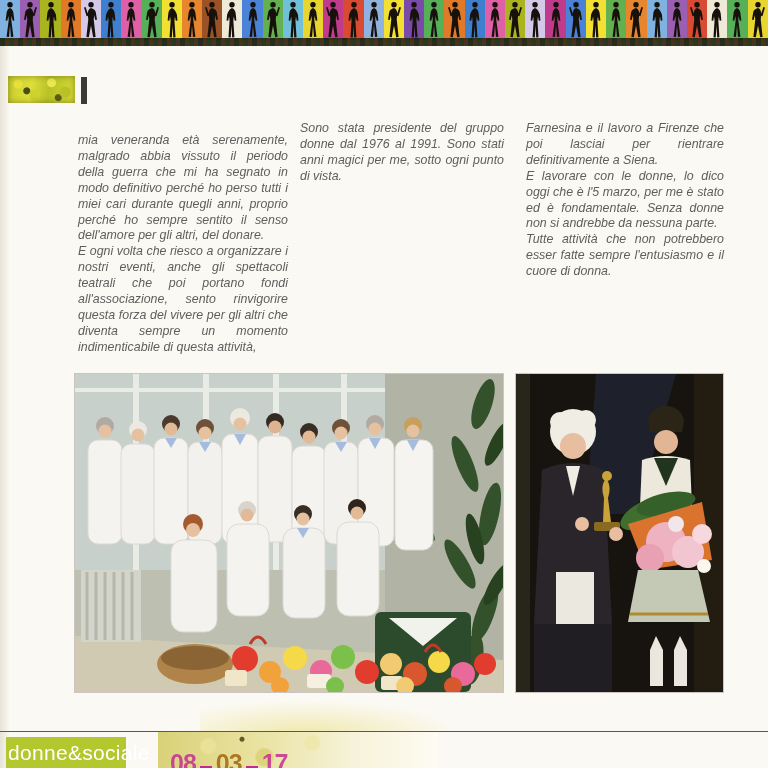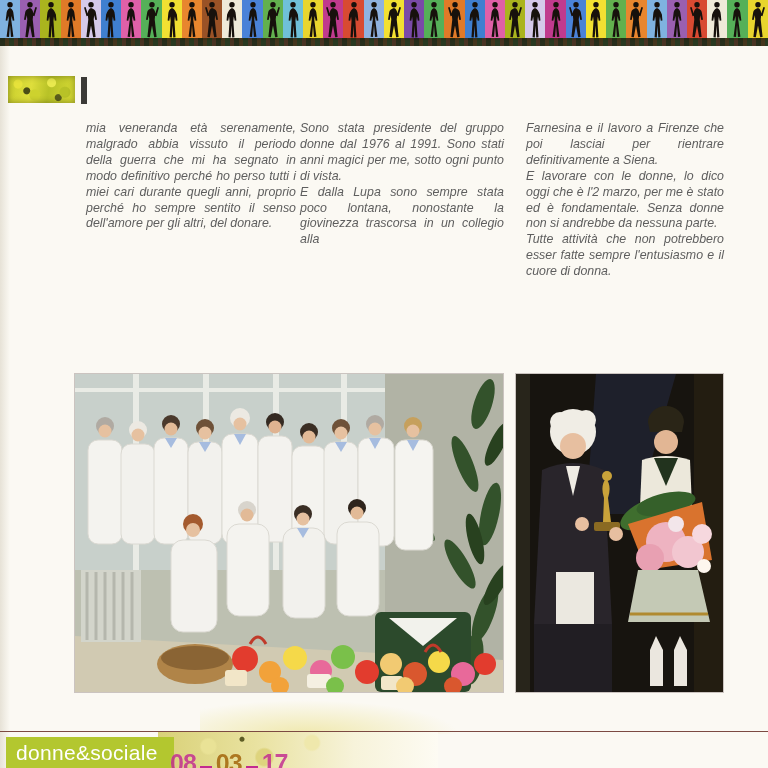--- a/index.html
+++ b/index.html
@@ -49,21 +49,21 @@
     position:absolute; left:81px; top:77px; width:6px; height:27px;
     background:#3b3a36;
   }
 
   
   .article-col {
     position:absolute; top:121px;
     font-size:12.4px; line-height:15.9px; text-align:justify;
     color:#5e5e5e;
   }
-  .col-1 { left:86px;  width:210px; }
+  .col-1 { left:78px;  width:210px;margin-top:12px; }
   .col-2 { left:300px; width:204px; }
   .col-3 { left:526px; width:198px; }
   .article-col p { margin:0; }
   .article-col p.italic { font-style:italic; color:#5e5e5e; }
   .article-col p.bold { font-style:normal; font-weight:bold; color:#1f1f1f; }
 
   
   .photo { position:absolute; outline:1px solid rgba(60,40,40,.25); }
   .photo-left  { left:75px;  top:374px; width:428px; height:318px; }
   .photo-right { left:516px; top:374px; width:207px; height:318px; }
@@ -78,22 +78,22 @@
       radial-gradient(circle at 38% 70%, #ded47e 0 8px, rgba(0,0,0,0) 10px),
       radial-gradient(circle at 55% 30%, #efe8ac 0 7px, rgba(0,0,0,0) 9px),
       radial-gradient(circle at 30% 20%, #5d5c24 0 2px, rgba(0,0,0,0) 3px),
       linear-gradient(90deg,#d9d178 0%, #e9e2a0 35%, #f7f3da 70%, #fdfbf3 100%);
   }
   .footer-glow {
     position:absolute; left:200px; top:700px; width:260px; height:34px;
     background:radial-gradient(ellipse at 40% 100%, rgba(238,230,162,.85), rgba(238,230,162,0) 70%);
   }
   .footer-band {
-    position:absolute; left:6px; top:737px; width:168px; height:31px;
-    display:flex; align-items:center; padding-left:10px;
+    position:absolute; left:6px; top:737px; width:120px; height:31px;
+    display:flex; align-items:center; padding-left:2px;
   }
   .footer-band .label { color:#ffffff; font-size:21px; letter-spacing:.3px; }
   .issue-date {
     position:absolute; left:170px; top:738px; height:28px;
     display:flex; align-items:flex-end;margin-top:12px;
   }
   .issue-date .digits {
     font-weight:bold; font-size:25px; letter-spacing:-1px; opacity:.82;
     text-shadow:0 0 1px rgba(255,255,220,.6);
   }
@@ -298,28 +298,28 @@
         </svg>
       </div>
     </div>
   <div class="strip-grass"></div>
 
   <div class="mimosa-chip"></div>
   <div class="dark-bar"></div>
 
   <div class="article-col col-1">
       <p class="italic">mia veneranda età serenamente, malgrado abbia vissuto il periodo della guerra che mi ha segnato in modo definitivo perché ho perso tutti i miei cari durante quegli anni, proprio perché ho sempre sentito il senso dell'amore per gli altri, del donare.</p>
+      <p class="italic">E ogni volta che riesco a organizzare i nostri eventi, anche gli spettacoli teatrali che poi portano fondi all'associazione, sento rinvigorire questa forza del vivere per gli altri che diventa sempre un momento indimenticabile di questa attività,</p>
     </div>
   <div class="article-col col-2">
       <p class="italic">Sono stata presidente del gruppo donne dal 1976 al 1991. Sono stati anni magici per me, sotto ogni punto di vista.</p>
-      <p class="italic">E dalla Lupa sono sempre stata poco lontana, nonostante la giovinezza trascorsa in un collegio alla</p>
     </div>
   <div class="article-col col-3">
       <p class="italic">Farnesina e il lavoro a Firenze che poi lasciai per rientrare definitivamente a Siena.</p>
-      <p class="italic">E lavorare con le donne, lo dico oggi che è l'2 marzo, per me è stato ed è fondamentale. Senza donne non si andrebbe da nessuna parte.</p>
+      <p class="italic">E lavorare con le donne, lo dico oggi che è l'5 marzo, per me è stato ed è fondamentale. Senza donne non si andrebbe da nessuna parte.</p>
       <p class="italic">Tutte attività che non potrebbero esser fatte sempre l'entusiasmo e il cuore di donna.</p>
     </div>
 
   <div class="photo photo-left">
     <svg viewBox="0 0 428 318" preserveAspectRatio="none">
       <rect x="0" y="0" width="428" height="318" fill="#c3c9c0"></rect>
       <rect x="0" y="0" width="310" height="196" fill="#c8d0cb"></rect>
       <rect x="0" y="14" width="310" height="4" fill="#e9ebe5"></rect>
       <rect x="58" y="0" width="6" height="196" fill="#e9ebe5"></rect>
       <rect x="128" y="0" width="6" height="196" fill="#e9ebe5"></rect>

